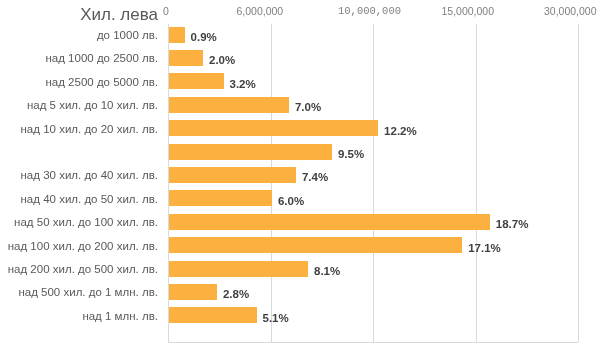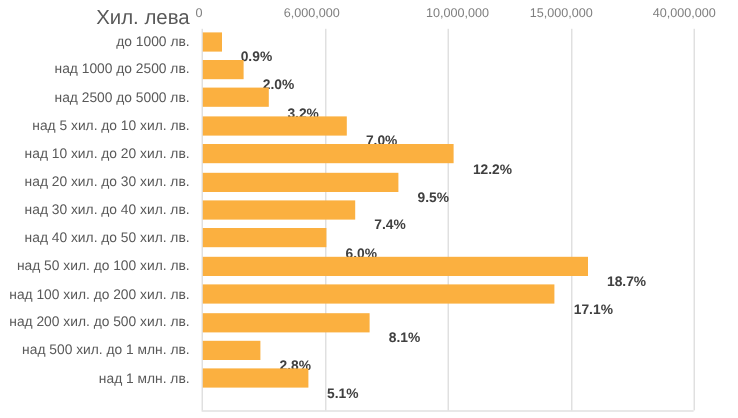--- a/index.html
+++ b/index.html
@@ -52,38 +52,38 @@
     font-size:11.5px;color:#595959;
     white-space:nowrap;
     line-height:16px;top:3px;
   }
   .bar{
     position:absolute;left:169px;top:2.5px;
     height:16px;
     background:#fbb040;
   }
   .val-label{
-    position:absolute;top:16px;
+    position:absolute;top:5px;
     font-size:11.5px;font-weight:bold;color:#404040;
-    white-space:nowrap;line-height:16px;margin-left:10px;
+    white-space:nowrap;line-height:16px;
   }
 </style>
 </head>
 <body>
 
 <div id="chart-root">
 
   <div class="axis-title">Хил. лева</div>
 
   <div id="xticks-container">
       <div class="xtick" style="left: 163px;">0</div>
       <div class="xtick" style="left: 236.5px;">6,000,000</div>
-      <div class="xtick" style="left: 355px;">10,000,000</div>
+      <div class="xtick" style="left: 338px; font-family: Liberation Mono, monospace;">10,000,000</div>
       <div class="xtick" style="left: 441.5px;">15,000,000</div>
-      <div class="xtick" style="left: 544px;">40,000,000</div>
+      <div class="xtick" style="left: 544px;">30,000,000</div>
     </div>
 
   <div id="plot">
     <div class="axisline"></div>
     <div id="gridlines">
         <div class="gridline" style="left: 102.5px;"></div>
         <div class="gridline" style="left: 205px;"></div>
         <div class="gridline" style="left: 307.5px;"></div>
         <div class="gridline" style="left: 410px;"></div>
       </div>
@@ -110,21 +110,20 @@
         <div class="cat-label">над 5 хил. до 10 хил. лв.</div>
         <div class="bar" style="width: 119.925px; background: rgb(251, 176, 64);"></div>
         <div class="val-label" style="left: 294.925px;">7.0%</div>
       </div>
       <div class="row" style="top: 117.6px;">
         <div class="cat-label">над 10 хил. до 20 хил. лв.</div>
         <div class="bar" style="width: 209.1px; background: rgb(251, 176, 64);"></div>
         <div class="val-label" style="left: 384.1px;">12.2%</div>
       </div>
       <div class="row" style="top: 141px;">
-        <div class="cat-label">над 20 хил. до 30 хил. лв.</div>
         <div class="bar" style="width: 162.975px; background: rgb(251, 176, 64);"></div>
         <div class="val-label" style="left: 337.975px;">9.5%</div>
       </div>
       <div class="row" style="top: 164.4px;">
         <div class="cat-label">над 30 хил. до 40 хил. лв.</div>
         <div class="bar" style="width: 126.895px; background: rgb(251, 176, 64);"></div>
         <div class="val-label" style="left: 301.895px;">7.4%</div>
       </div>
       <div class="row" style="top: 187.8px;">
         <div class="cat-label">над 40 хил. до 50 хил. лв.</div>

